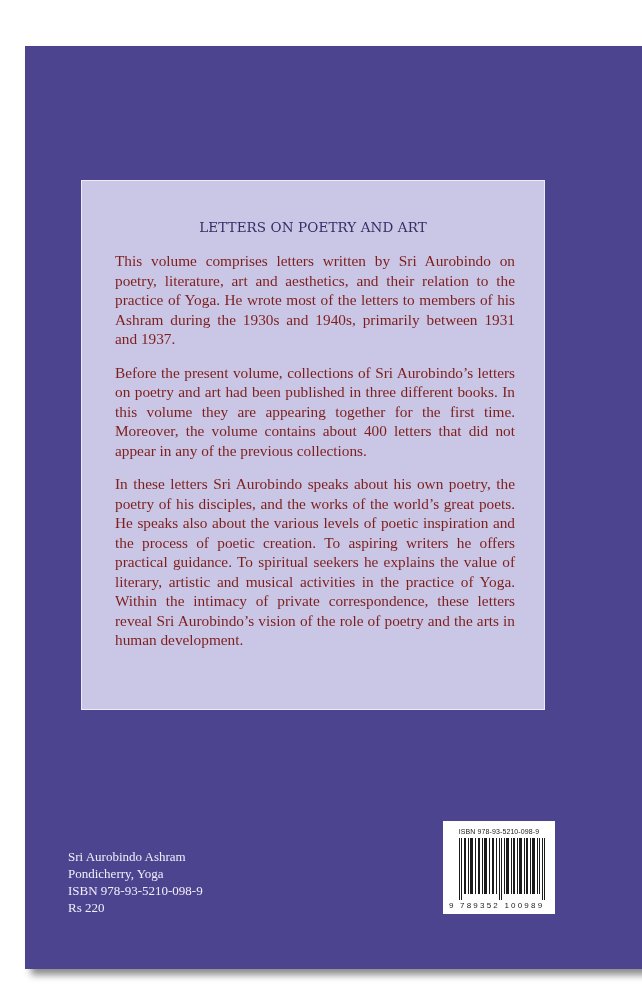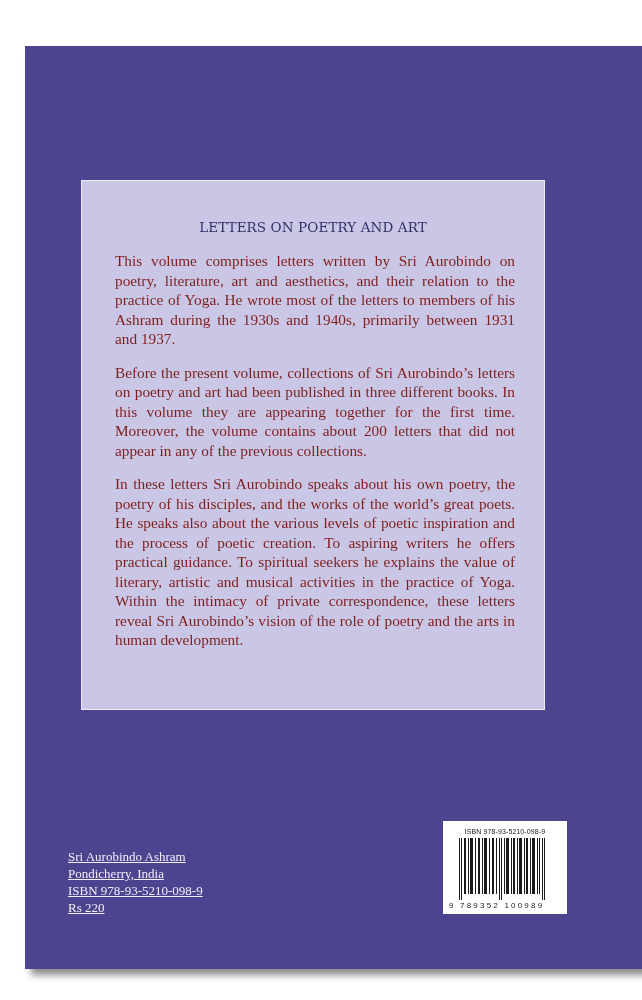--- a/index.html
+++ b/index.html
@@ -63,29 +63,28 @@
   }
 
   .publisher {
     position: absolute;
     left: 43px;   
     top: 802px;   
     font-family: "Liberation Serif", serif;
     font-size: 13px;
     line-height: 17px;
     color: #f1effa;
-    text-decoration: underline;
   }
   .publisher div { white-space: nowrap; }
 
   .barcode-box {
     position: absolute;
     left: 418px;  
     top: 775px;   
-    width: 124px;
+    width: 112px;
     height: 93px;
     background: #ffffff;
   }
   .barcode-isbn {
     position: absolute;
     top: 7px;
     left: 0;
     right: 0;
     text-align: center;
     font-family: "Liberation Sans", sans-serif;
@@ -113,28 +112,28 @@
 </style>
 </head>
 <body>
 
 <div class="book">
 
   <div class="panel">
     <div class="panel-title">LETTERS ON POETRY AND ART</div>
     <div class="panel-body">
       <p>This volume comprises letters written by Sri Aurobindo on poetry, literature, art and aesthetics, and their relation to the practice of Yoga. He wrote most of the letters to members of his Ashram during the 1930s and 1940s, primarily between 1931 and 1937.</p>
-      <p>Before the present volume, collections of Sri Aurobindo’s letters on poetry and art had been published in three different books. In this volume they are appearing together for the first time. Moreover, the volume contains about 200 letters that did not appear in any of the previous collections.</p>
+      <p>Before the present volume, collections of Sri Aurobindo’s letters on poetry and art had been published in three different books. In this volume they are appearing together for the first time. Moreover, the volume contains about 400 letters that did not appear in any of the previous collections.</p>
       <p>In these letters Sri Aurobindo speaks about his own poetry, the poetry of his disciples, and the works of the world’s great poets. He speaks also about the various levels of poetic inspiration and the process of poetic creation. To aspiring writers he offers practical guidance. To spiritual seekers he explains the value of literary, artistic and musical activities in the practice of Yoga. Within the intimacy of private correspondence, these letters reveal Sri Aurobindo’s vision of the role of poetry and the arts in human development.</p>
     </div>
   </div>
 
   <div class="publisher">
     <div>Sri Aurobindo Ashram</div>
-    <div>Pondicherry, India</div>
+    <div>Pondicherry, Yoga</div>
     <div>ISBN 978-93-5210-098-9</div>
     <div>Rs 220</div>
   </div>
 
   <div class="barcode-box">
     <div class="barcode-isbn">ISBN 978-93-5210-098-9</div>
     <svg class="barcode-bars" viewBox="0 0 86 62" preserveAspectRatio="none">
       <g fill="#1a1a1a">
         <rect x="0" y="0" width="1" height="62"></rect>
         <rect x="2" y="0" width="1" height="62"></rect>

